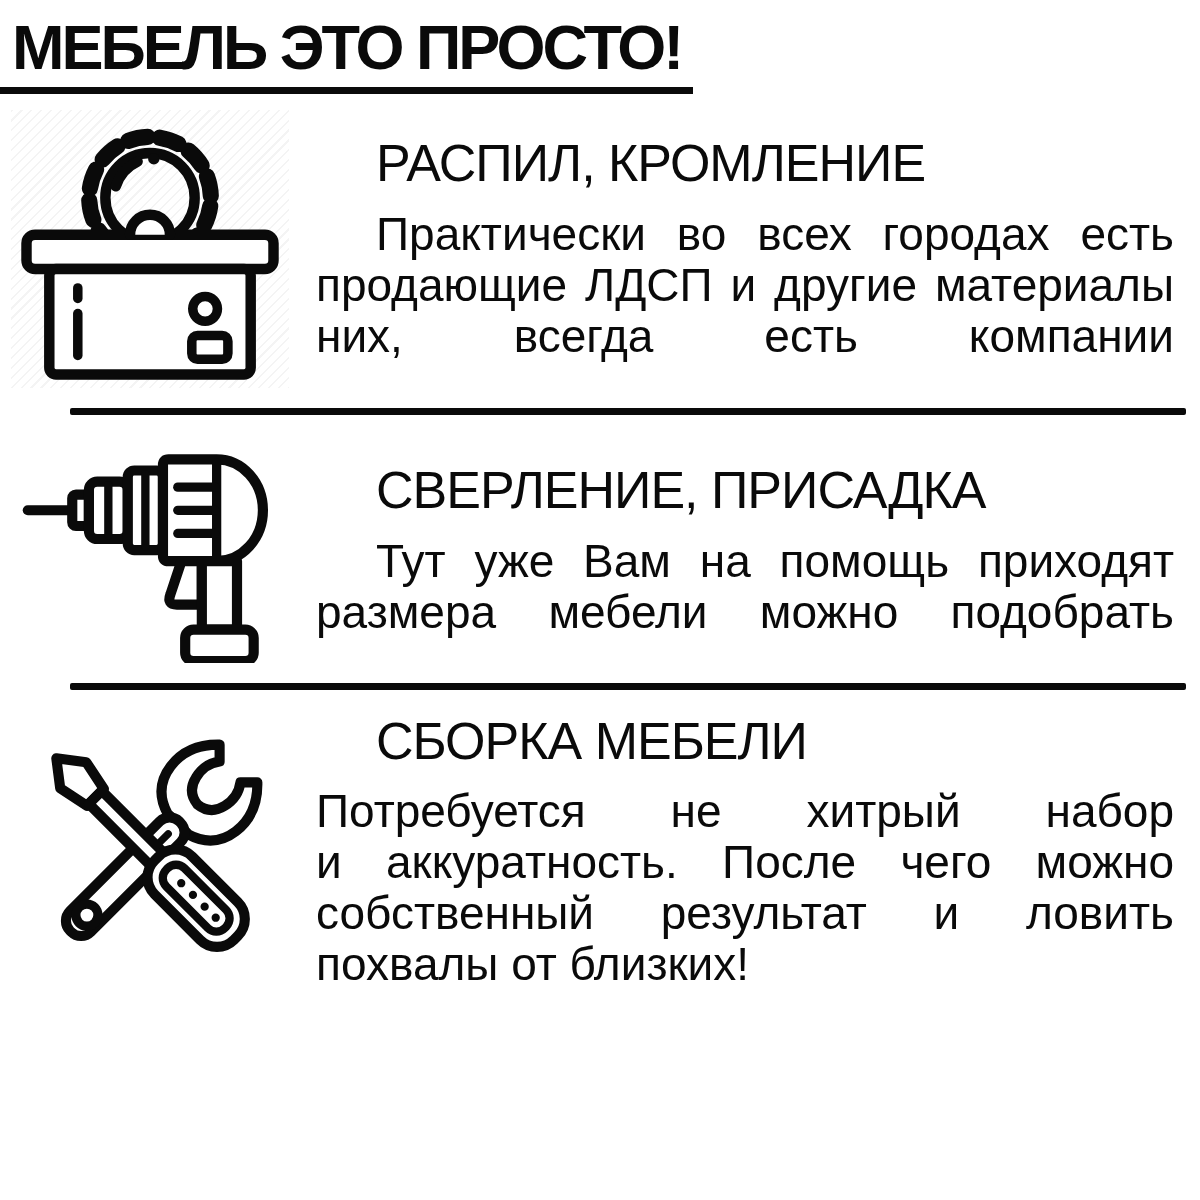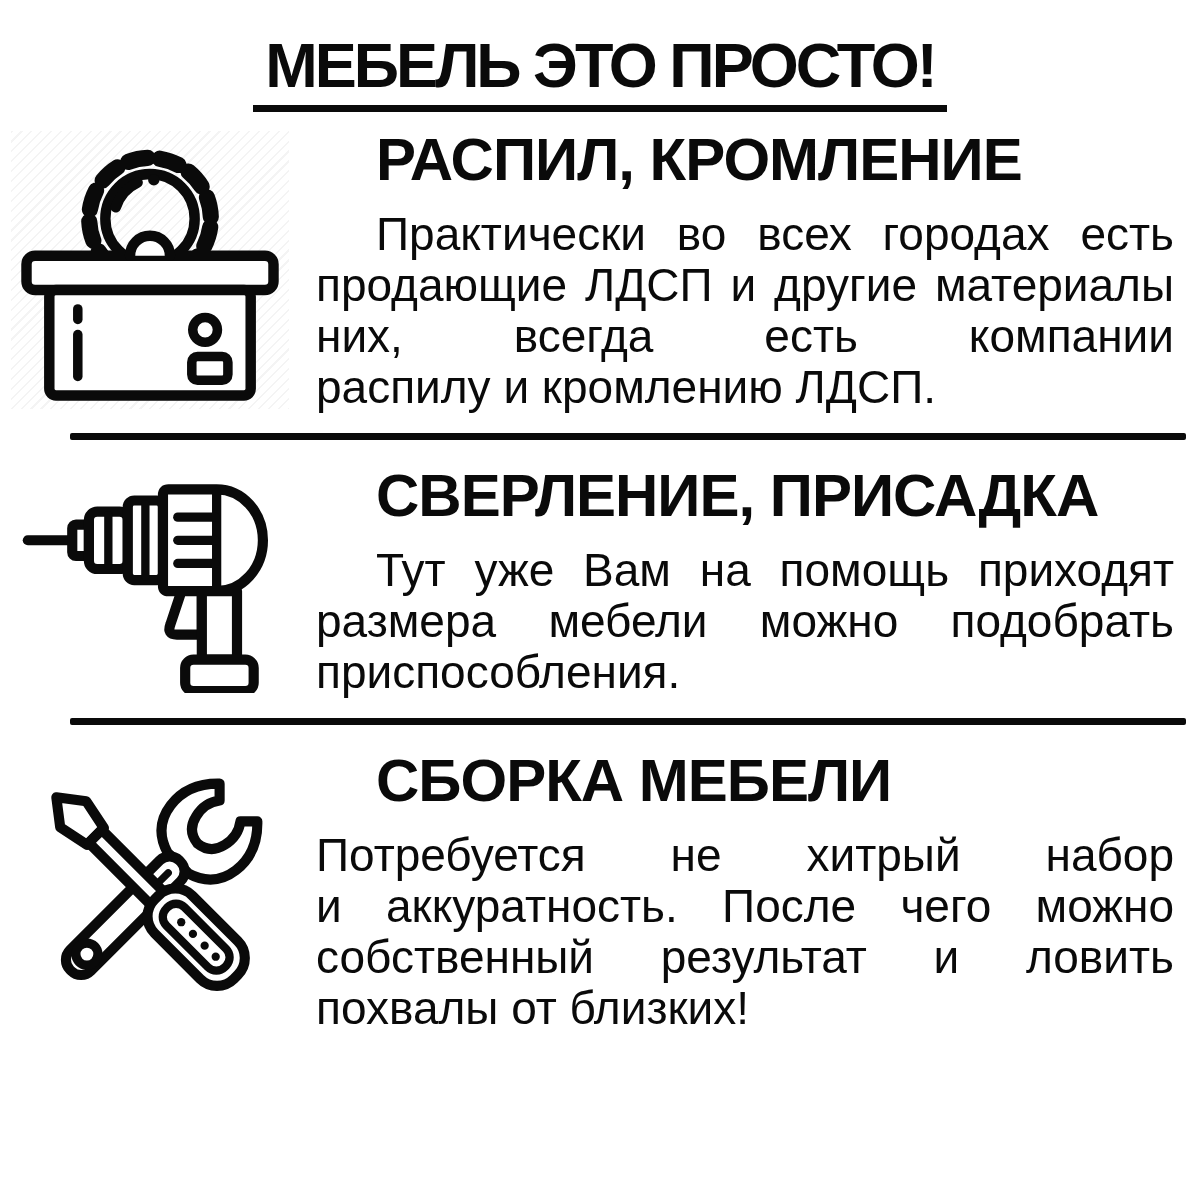--- a/index.html
+++ b/index.html
@@ -4,21 +4,21 @@
 <style>
   html,body{margin:0;padding:0;}
   body{
     width:1200px;height:1200px;overflow:hidden;
     background:#ffffff;color:#0a0a0a;
     font-family:"Liberation Sans","DejaVu Sans",sans-serif;
   }
   .page{width:1200px;height:1200px;overflow:hidden;}
 
   
-  header{text-align:center;padding-top:32px;}
+  header{text-align:left;padding-top:14px;}
   h1{
     display:inline-block;margin:0;padding:0 12px 6px;
     font-size:63px;font-weight:700;letter-spacing:-3px;line-height:1.06;
     border-bottom:7px solid #0a0a0a;white-space:nowrap;
   }
 
   
   .section{display:flex;align-items:center;}
   .sec-1{padding:16px 0 8px;}
   .sec-2{padding:12px 0 8px;align-items:center;}
@@ -28,21 +28,21 @@
   .icon-box{display:flex;justify-content:center;align-items:center;}
   .hatch{
     background:repeating-linear-gradient(135deg,
       rgba(0,0,0,0.045) 0 1.5px, transparent 1.5px 7px);
     padding:6px;
   }
 
   .content{flex:1;padding:0 26px 0 16px;min-width:0;}
   h2{
     margin:0 0 18px 60px;
-    font-size:60px;font-weight:700;letter-spacing:-1px;line-height:1.05;
+    font-size:52px;font-weight:400;letter-spacing:-1px;line-height:1.05;
     white-space:nowrap;
   }
 
   
   .body-text{font-size:46px;}
   .jline{
     text-align:justify;
     line-height:51px;height:51px;overflow:hidden;
   }
   .jline::after{content:"";display:inline-block;width:100%;}
@@ -94,21 +94,20 @@
           <rect class="ic" x="184" y="231" width="38" height="25" rx="6" stroke-width="10"></rect>
         </svg>
       </div>
     </div>
     <div class="content">
       <h2>РАСПИЛ, КРОМЛЕНИЕ</h2>
       <div class="body-text">
         <div class="jline indent">Практически во всех городах есть магазины</div>
         <div class="jline">продающие ЛДСП и другие материалы для мебели.</div>
         <div class="jline">них, всегда есть компании оказывающие услуги по</div>
-        <div class="jline last">распилу и кромлению ЛДСП.</div>
       </div>
     </div>
   </section>
 
   <div class="divider"></div>
 
   <section class="section sec-2">
     <div class="icon-col">
       <div class="icon-box">
         <svg width="260" height="224" viewBox="0 0 280 242" aria-hidden="true">
@@ -132,21 +131,20 @@
           <rect class="icf" x="196" y="132" width="38" height="74" stroke-width="11"></rect>
           <rect class="icf" x="178" y="206" width="74" height="34" rx="9" stroke-width="11"></rect>
         </svg>
       </div>
     </div>
     <div class="content">
       <h2>СВЕРЛЕНИЕ, ПРИСАДКА</h2>
       <div class="body-text">
         <div class="jline indent">Тут уже Вам на помощь приходят наши</div>
         <div class="jline">размера мебели можно подобрать нужные</div>
-        <div class="jline last">приспособления.</div>
       </div>
     </div>
   </section>
 
   <div class="divider"></div>
 
   <section class="section sec-3">
     <div class="icon-col">
       <div class="icon-box">
         <svg width="276" height="276" viewBox="0 0 300 300" aria-hidden="true">

